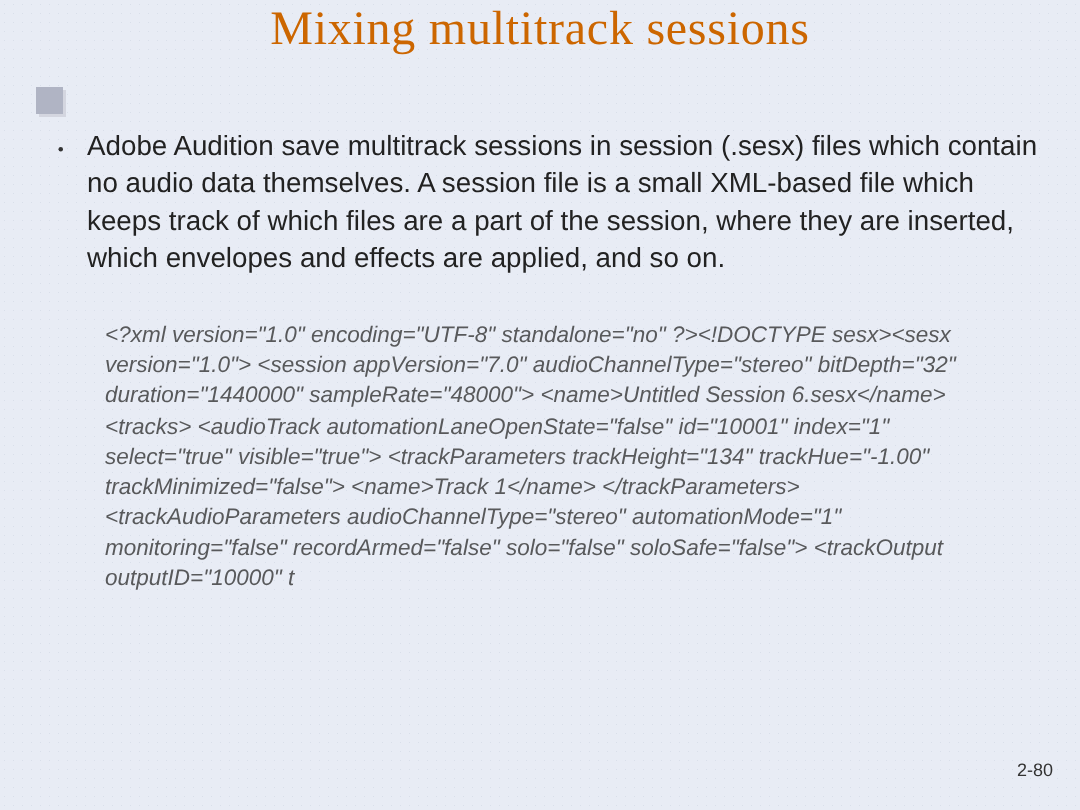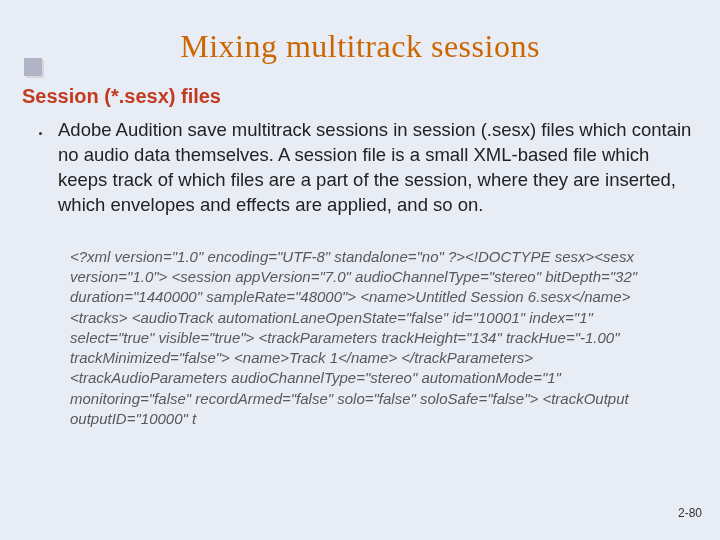--- a/index.html
+++ b/index.html
@@ -20,21 +20,21 @@
     position: absolute;
     top: 58px;
     left: 24px;
     width: 18px;
     height: 18px;
     background: #b0b4c4;
     box-shadow: 2px 2px 0 0 #d4d6e0;
   }
   .title {
     position: absolute;
-    top: 28px;
+    top: 0;
     left: 0;
     width: 720px;
     text-align: center;
     font-family: "Times New Roman", serif;
     font-size: 32px;
     color: #cc6600;
     letter-spacing: 0.5px;
   }
   .content {
     position: absolute;
@@ -84,20 +84,19 @@
   }
 </style>
 </head>
 <body>
 
 <div class="deco-sq"></div>
 
 <div class="title">Mixing multitrack sessions</div>
 
 <div class="content">
-  <div class="subhead">Session (*.sesx) files</div>
   <ul>
     <li>Adobe Audition save multitrack sessions in session (.sesx) files which contain no audio data themselves. A session file is a small XML-based file which keeps track of which files are a part of the session, where they are inserted, which envelopes and effects are applied, and so on.</li>
   </ul>
   <div class="code">&lt;?xml version="1.0" encoding="UTF-8" standalone="no" ?&gt;&lt;!DOCTYPE sesx&gt;&lt;sesx version="1.0"&gt;   &lt;session appVersion="7.0" audioChannelType="stereo" bitDepth="32" duration="1440000" sampleRate="48000"&gt;     &lt;name&gt;Untitled Session 6.sesx&lt;/name&gt;     &lt;tracks&gt;       &lt;audioTrack automationLaneOpenState="false" id="10001" index="1" select="true" visible="true"&gt;         &lt;trackParameters trackHeight="134" trackHue="-1.00" trackMinimized="false"&gt;           &lt;name&gt;Track 1&lt;/name&gt;         &lt;/trackParameters&gt;         &lt;trackAudioParameters audioChannelType="stereo" automationMode="1" monitoring="false" recordArmed="false" solo="false" soloSafe="false"&gt;           &lt;trackOutput outputID="10000" t</div>
 </div>
 
 <div class="pagenum">2-80</div>
 
 </body></html>

